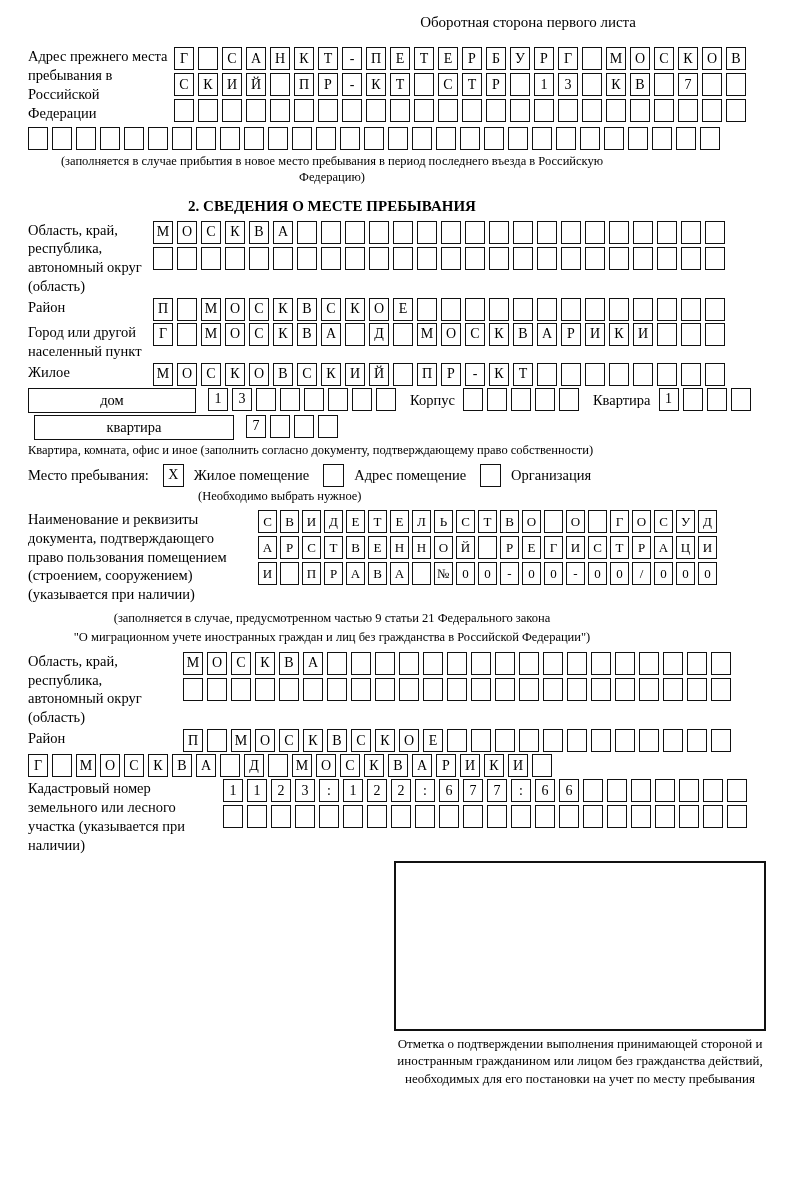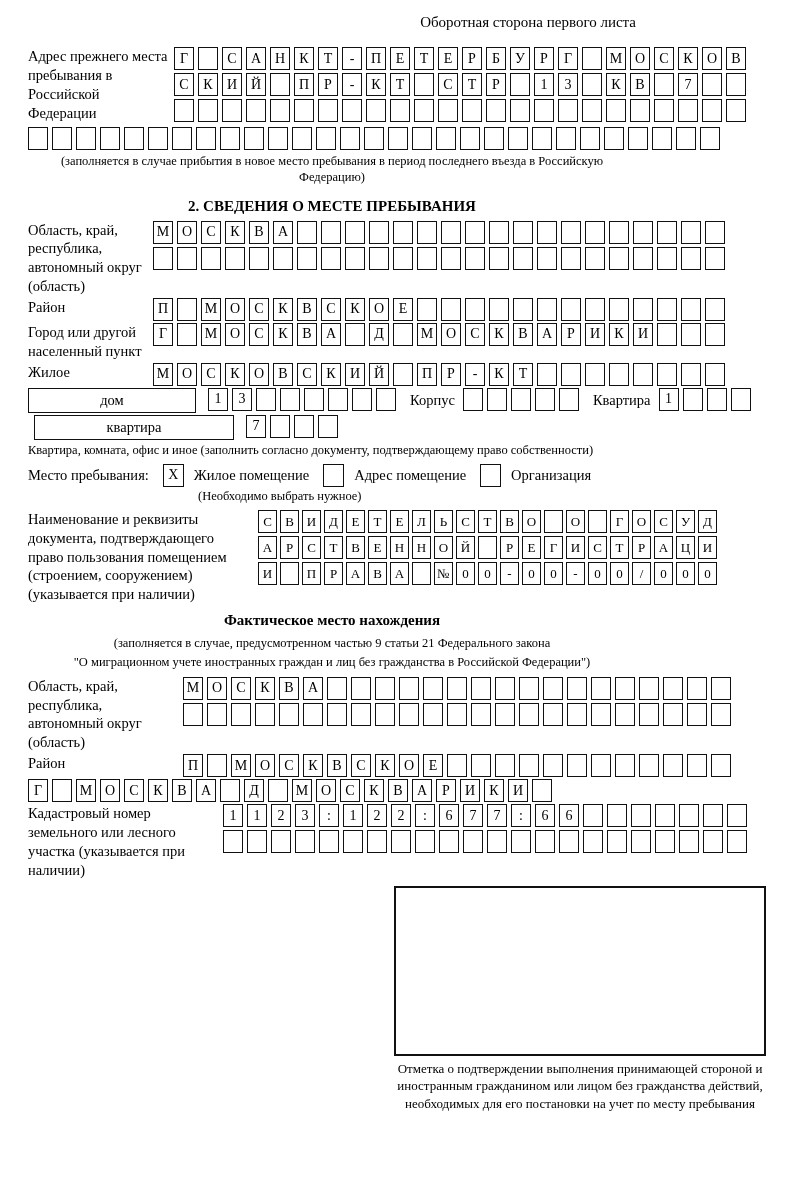--- a/index.html
+++ b/index.html
@@ -431,21 +431,20 @@
           <div class="cell">0</div>
           <div class="cell">0</div>
           <div class="cell">/</div>
           <div class="cell">0</div>
           <div class="cell">0</div>
           <div class="cell">0</div>
         </div>
     </div>
   </div>
 
-  <div class="fact-title">Фактическое место нахождения</div>
   <div class="fact-note">(заполняется в случае, предусмотренном частью 9 статьи 21 Федерального закона</div>
   <div class="fact-note mb6">"О миграционном учете иностранных граждан и лиц без гражданства в Российской Федерации")</div>
 
   <div class="frow">
     <div class="flabel lw155">Область, край, республика, автономный округ (область)</div>
     <div class="rows">
       <div class="cells">
           <div class="cell">М</div>
           <div class="cell">О</div>
           <div class="cell">С</div>

